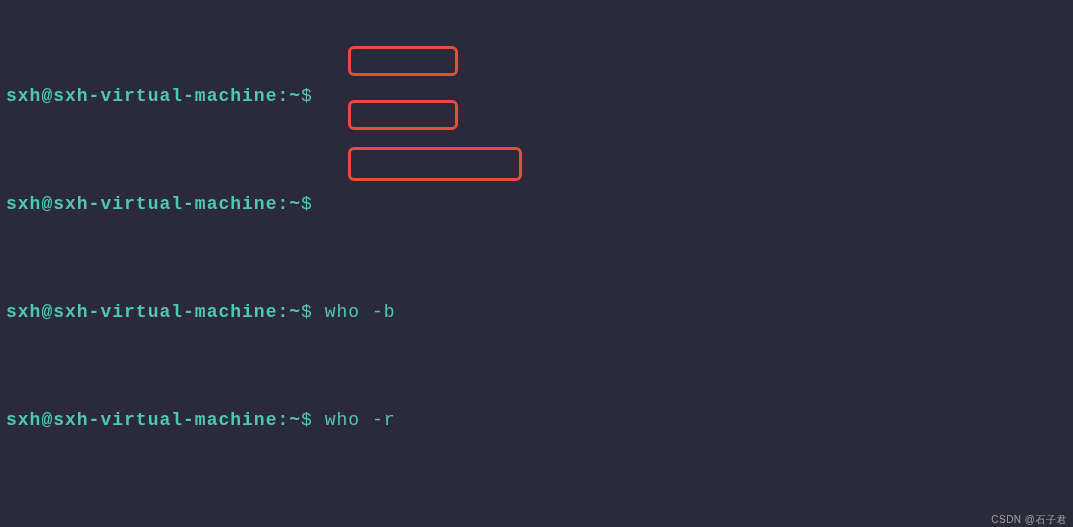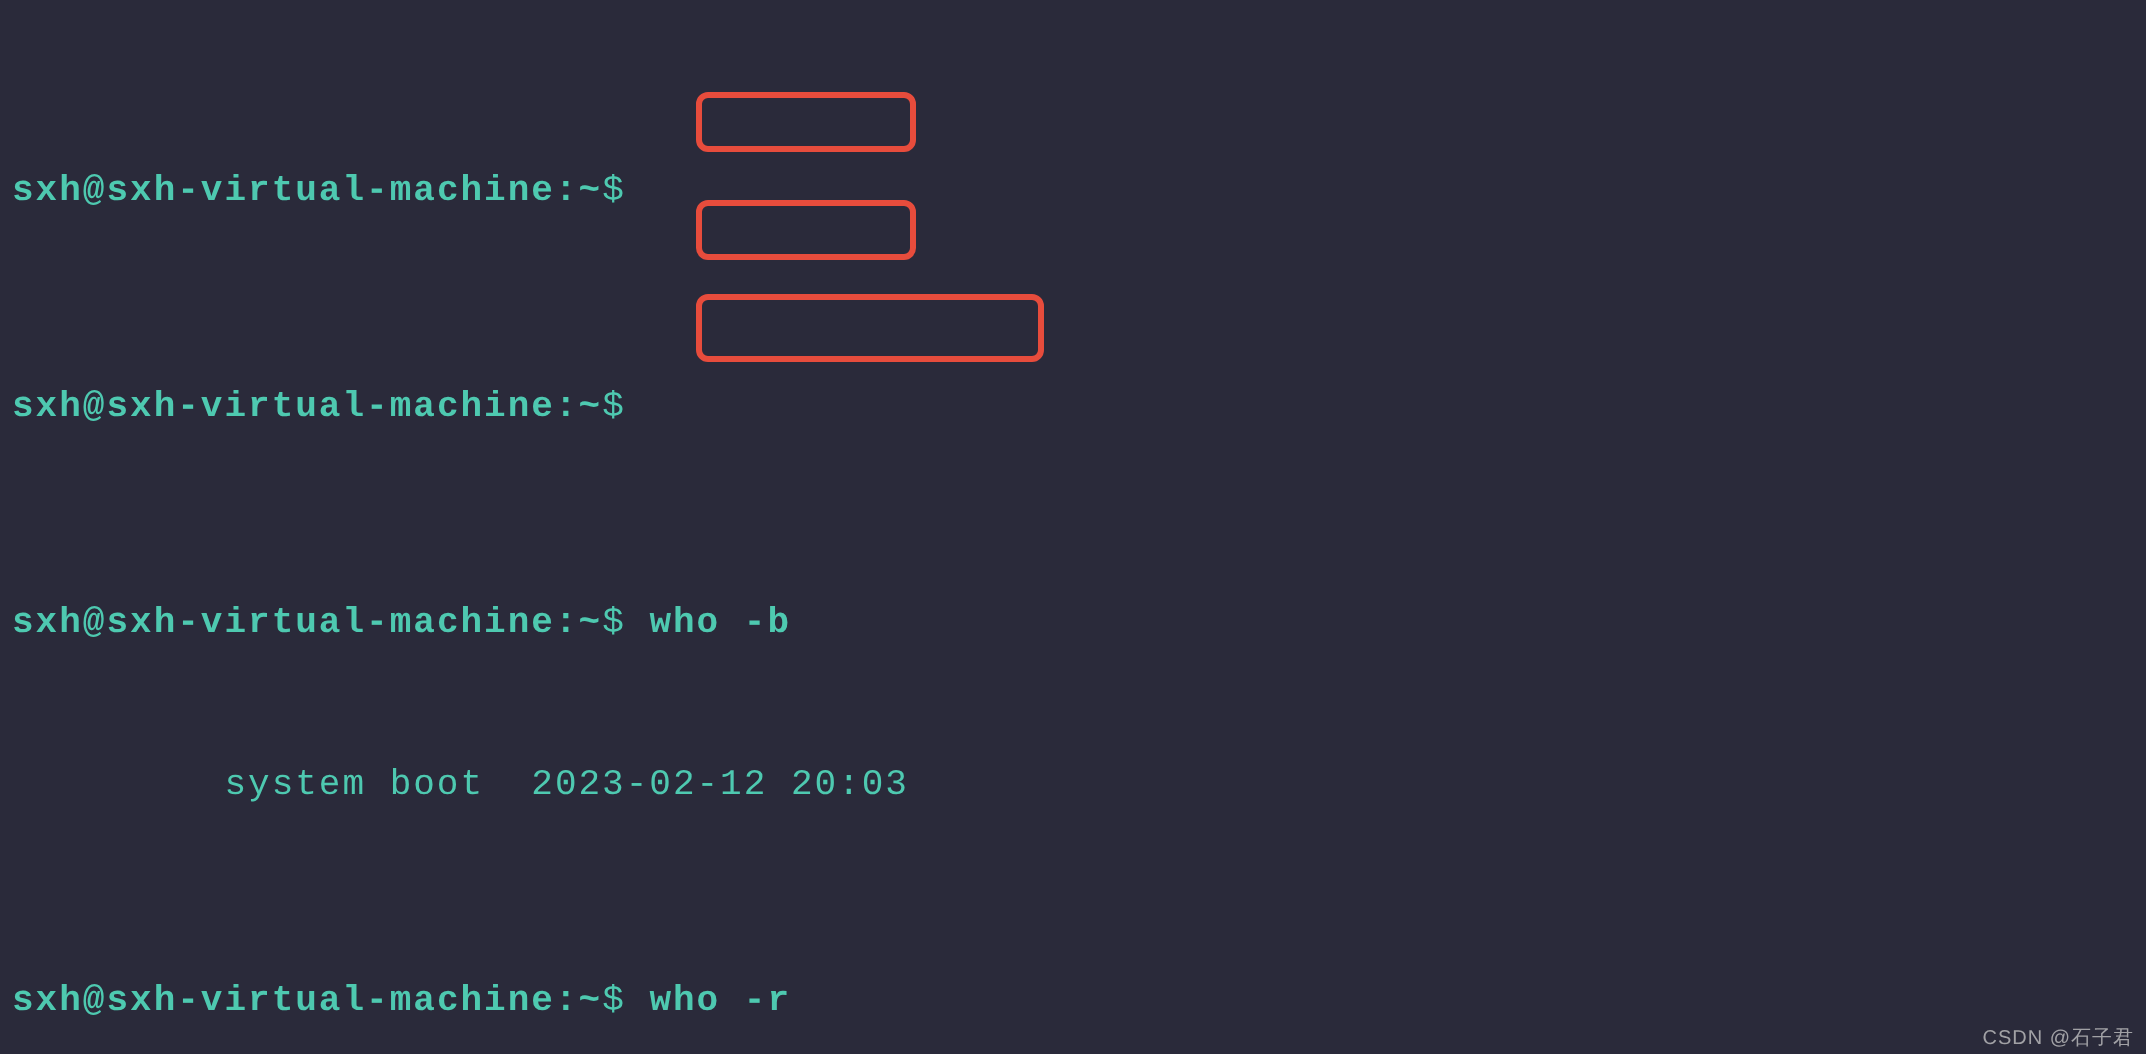--- a/index.html
+++ b/index.html
@@ -13,21 +13,21 @@
       position: relative;
       width: 1073px;
       height: 527px;
       overflow: hidden;
     }
     .term { color: #4ec9b0; white-space: pre; }
     .user { color: #4ec9b0; font-weight: bold; margin-top: 12px; }
     .host { color: #4ec9b0; font-weight: bold; text-align: right; }
     .tilde { color: #4ec9b0; font-weight: bold; }
     .dollar { color: #4ec9b0; }
-    .cmd { color: #4ec9b0; font-weight: bold; }
+    .cmd { color: #4ec9b0; }
     .out { color: #4ec9b0; }
     .line { white-space: pre; position: relative; }
     .box {
       position: absolute;
       border: 3px solid #e74c3c;
       border-radius: 6px;
       pointer-events: none;
     }
     .watermark {
       position: absolute;
@@ -43,21 +43,20 @@
 </head>
 <body>
 
 <div class="term">
 
   <div class="line"><span class="user">sxh</span><span class="user">@</span><span class="host">sxh-virtual-machine</span><span class="user">:</span><span class="tilde">~</span><span class="dollar">$</span> <span class="cmd"></span></div>
 
   <div class="line"><span class="user">sxh</span><span class="user">@</span><span class="host">sxh-virtual-machine</span><span class="user">:</span><span class="tilde">~</span><span class="dollar">$</span> <span class="cmd"></span></div>
 
   <div class="line"><span class="user">sxh</span><span class="user">@</span><span class="host">sxh-virtual-machine</span><span class="user">:</span><span class="tilde">~</span><span class="dollar">$</span> <span class="cmd">who -b</span></div>
-  <div class="line out">         system boot  2023-02-12 20:03</div>
 
   <div class="line"><span class="user">sxh</span><span class="user">@</span><span class="host">sxh-virtual-machine</span><span class="user">:</span><span class="tilde">~</span><span class="dollar">$</span> <span class="cmd">who -r</span></div>
   
 
   
 
   
   
   
   

